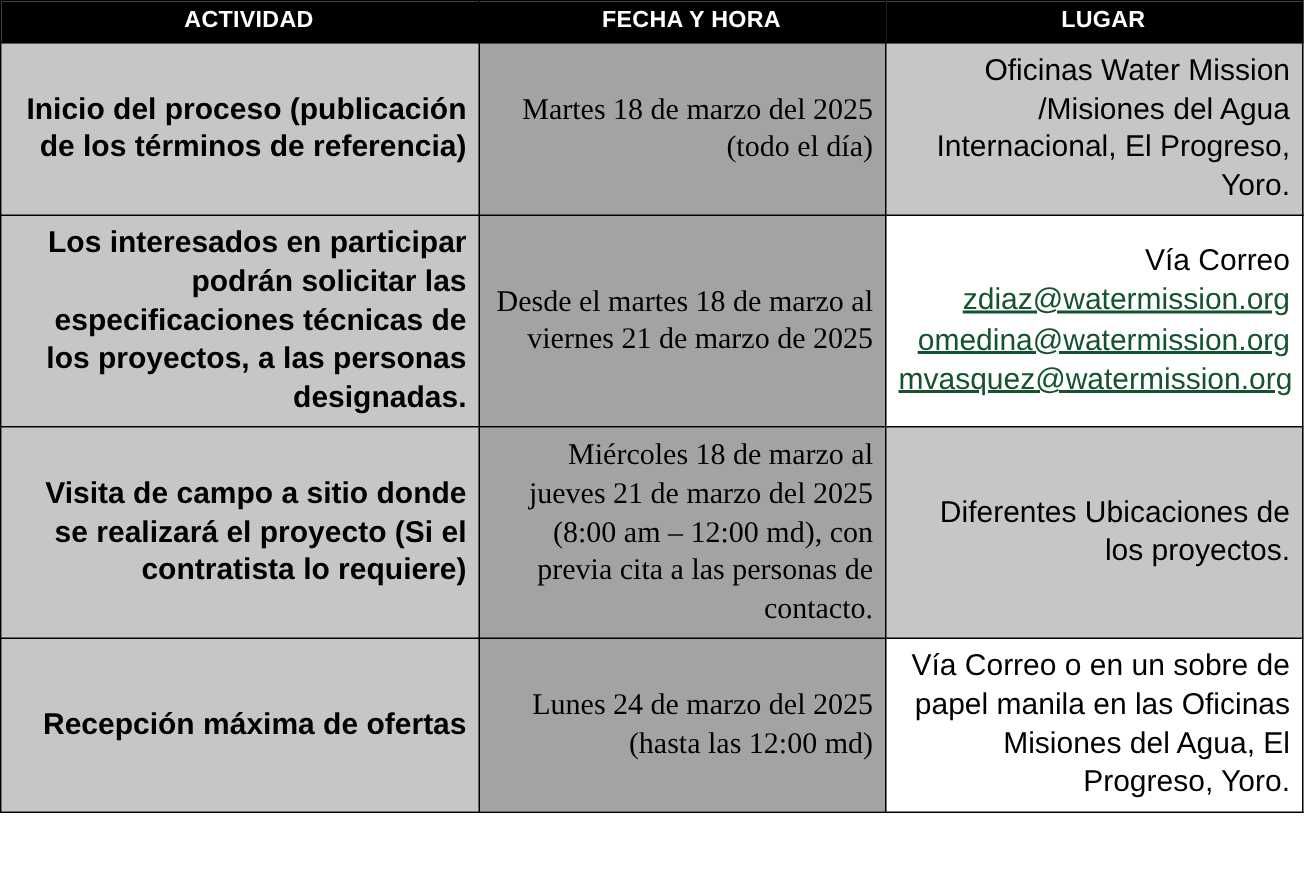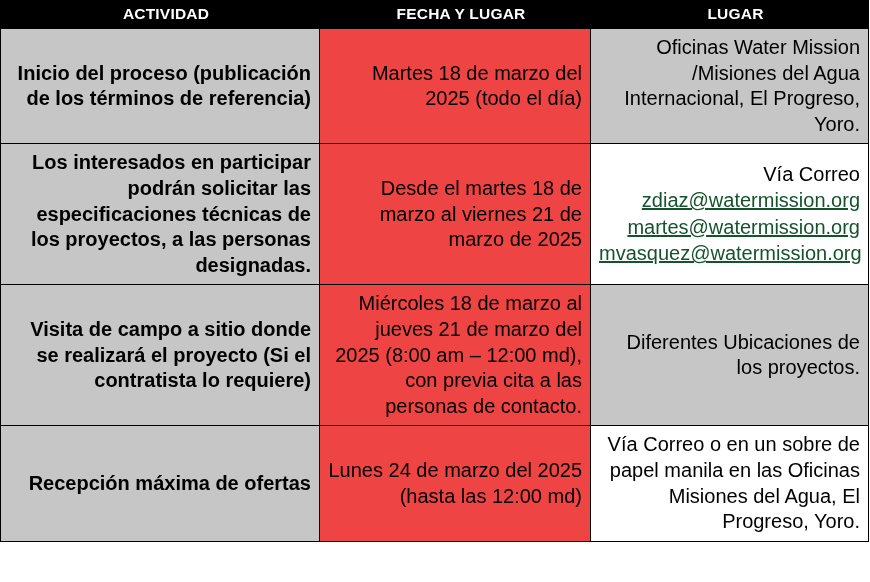--- a/index.html
+++ b/index.html
@@ -50,22 +50,22 @@
     color: #000000;
   }
   td.act {
     background: #c6c6c6;
     font-family: "Liberation Sans", sans-serif;
     font-weight: bold;
     font-size: 15px;
     line-height: 1.35;
   }
   td.when {
-    background: #ef4444;
-    font-family: Liberation Sans, sans-serif;
+    background: #a3a3a3;
+    font-family: Liberation Serif, serif;
   }
   td.where {
     background: #c6c6c6;
     font-family: Liberation Sans, sans-serif;
   }
   tr.alt td.act { background: #c6c6c6; }
   tr.alt td.where { background: #ffffff; margin-left: 33px; }
 
   .mail {
     color: #14532d;
@@ -81,38 +81,38 @@
 <div class="sheet">
   <table class="schedule">
     <colgroup>
       <col class="c1">
         <col class="c2">
         <col class="c3">
     </colgroup>
     <thead>
       <tr>
         <th>ACTIVIDAD</th>
-        <th>FECHA Y LUGAR</th>
+        <th>FECHA Y HORA</th>
         <th>LUGAR</th>
       </tr>
     </thead>
     <tbody>
       <tr>
         <td class="act">Inicio del proceso (publicación de los términos de referencia)</td>
         <td class="when">Martes 18 de marzo del 2025 (todo el día)</td>
         <td class="where">Oficinas Water Mission /Misiones del Agua Internacional, El Progreso, Yoro.</td>
       </tr>
 
       <tr class="alt">
         <td class="act">Los interesados en participar podrán solicitar las especificaciones técnicas de los proyectos, a las personas designadas.</td>
         <td class="when">Desde el martes 18 de marzo al viernes 21 de marzo de 2025</td>
         <td class="where">
           <span class="where-line">Vía Correo</span>
           <a class="mail" href="#">zdiaz@watermission.org</a>
-          <a class="mail" href="#">martes@watermission.org</a>
+          <a class="mail" href="#">omedina@watermission.org</a>
           <a class="mail" href="#">mvasquez@watermission.org</a>
         </td>
       </tr>
 
       <tr>
         <td class="act">Visita de campo a sitio donde se realizará el proyecto (Si el contratista lo requiere)</td>
         <td class="when">Miércoles 18 de marzo al jueves 21 de marzo del 2025 (8:00 am – 12:00 md), con previa cita a las personas de contacto.</td>
         <td class="where">Diferentes Ubicaciones de los proyectos.</td>
       </tr>
 

